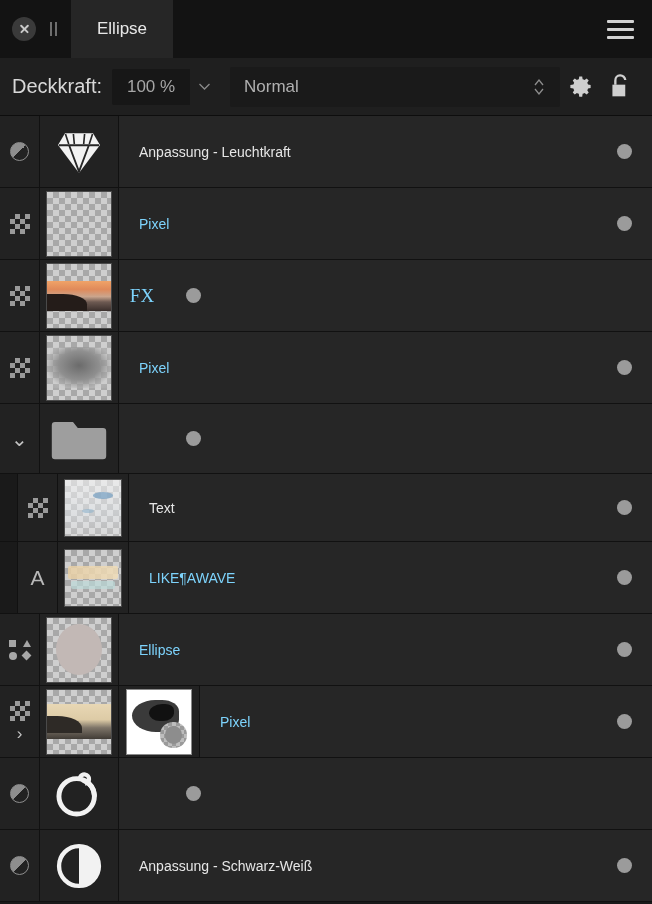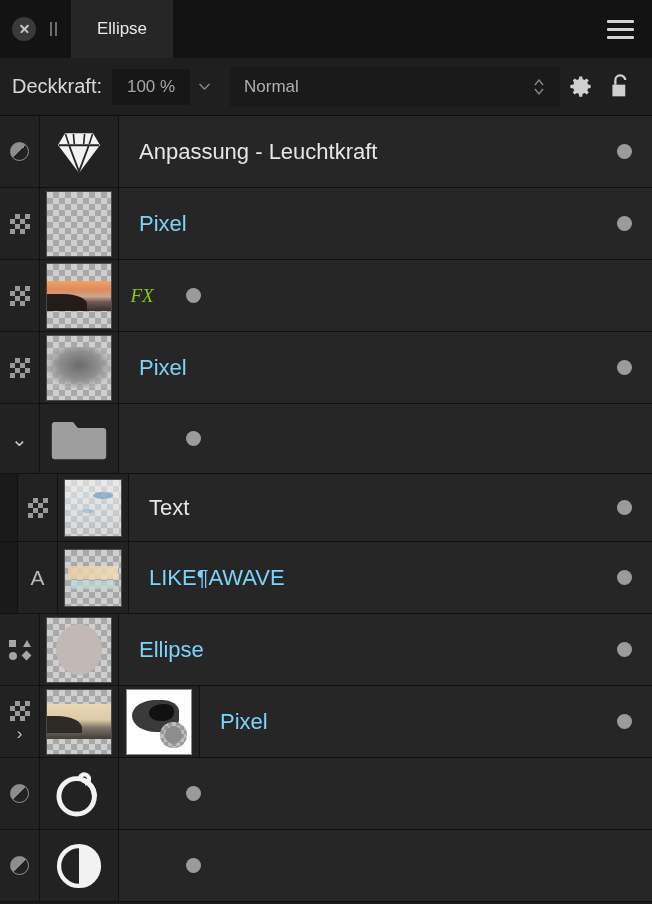--- a/index.html
+++ b/index.html
@@ -114,27 +114,27 @@
       linear-gradient(45deg,#a8a8a8 25%,transparent 25%,transparent 75%,#a8a8a8 75%),
       linear-gradient(45deg,#a8a8a8 25%,transparent 25%,transparent 75%,#a8a8a8 75%);
     background-size:12px 12px;
     background-position:0 0, 6px 6px;
     position:relative; overflow:hidden; flex-shrink:0;
   }
   .thumb.small { width:58px; height:58px; }
   .thumb-inner { position:absolute; inset:0; }
   .col-name {
     flex:1; display:flex; align-items:center;
-    padding-left:20px; color:#e6e6e6; font-size:22px;
+    padding-left:20px; color:#e6e6e6; font-size:14px;
     min-width:0;
   }
   .col-name.dim { color:#7dd3fc; }
   .col-fx {
     display:flex; align-items:center; justify-content:center;
-    width:46px; color:#84cc16; font-size:19px; font-style:italic;
+    width:46px; color:#7dd3fc; font-size:19px; 
     font-family:"Liberation Serif", serif;
   }
   .col-vis { width:56px; display:flex; align-items:center; justify-content:center; }
   .vis-dot { width:15px; height:15px; border-radius:50%; background:#9b9b9b; }
 
   
   .ic-adjust {
     width:19px; height:19px; border-radius:50%;
     border:1.8px solid #8e8e8e;
     background: linear-gradient(135deg, #8e8e8e 50%, transparent 50%);
@@ -481,20 +481,21 @@
           <span class="ic-adjust"></span>
         </div>
         <div class="col-thumb">
           <div style="width:66px;height:66px;display:flex;align-items:center;justify-content:center">
             <svg width="52" height="52" viewBox="0 0 24 24">
               <circle cx="12" cy="12" r="9.2" fill="none" stroke="#f2f2f2" stroke-width="2"></circle>
               <path d="M12 2.8 A9.2 9.2 0 0 1 12 21.2 Z" fill="#f2f2f2"></path>
             </svg>
           </div>
         </div>
+        <div class="col-name">Anpassung - Schwarz-Weiß</div>
         <div class="col-fx"></div>
         <div class="col-vis">
           <span class="vis-dot"></span>
         </div>
       </div>
     </div>
 
 </div>
 
 </body></html>

